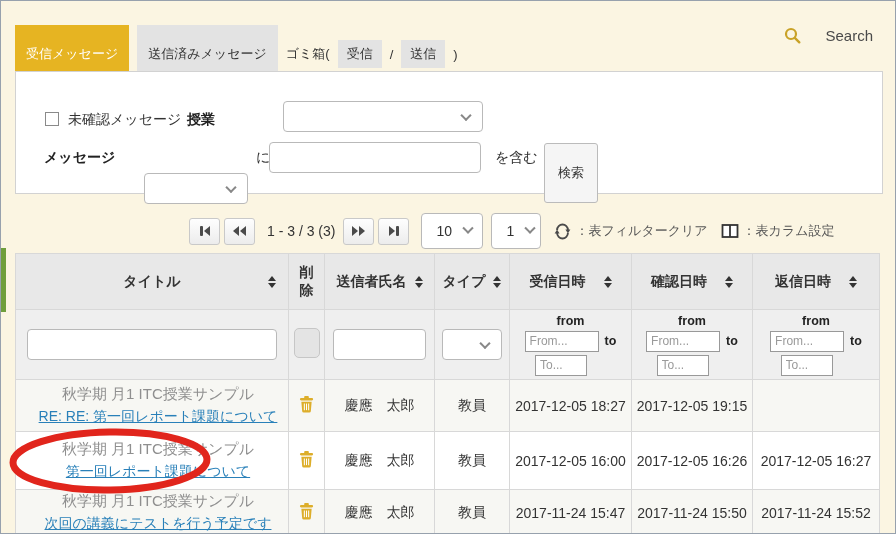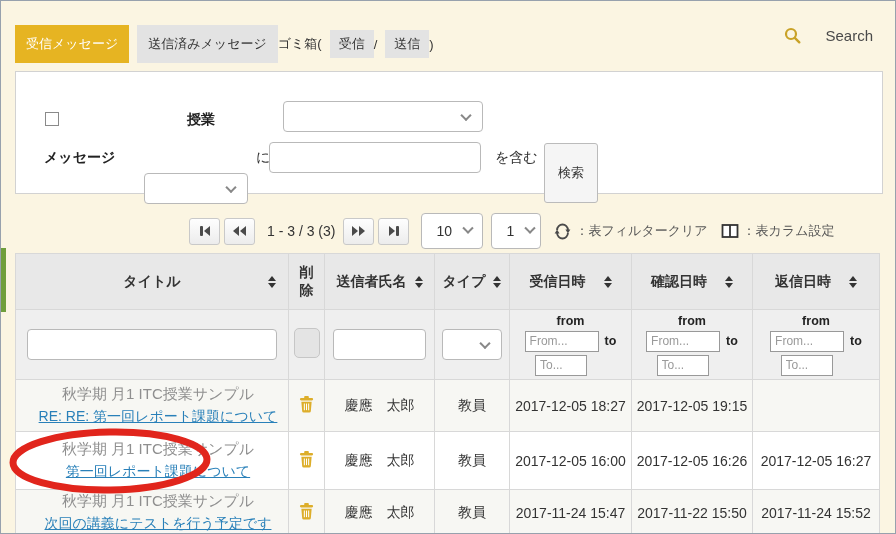--- a/index.html
+++ b/index.html
@@ -2,25 +2,25 @@
 <html><head>
 <meta charset="utf-8">
 <style>
   * { margin:0; padding:0; box-sizing:border-box; }
   body { background:#fff; font-family:"Liberation Sans","DejaVu Sans",sans-serif; }
   .screen{ width:896px; height:534px; border:1px solid #97a1ad; position:relative;
            overflow:hidden; background:#fbf5e2; }
 
   
   .topbar{ display:flex; align-items:center; margin:24px 14px 0 14px; }
-  .tab{ font-size:13px; padding:10px 11px; color:#333; cursor:default; }
+  .tab{ font-size:13px; padding:20px 11px; color:#333; cursor:default; }
   .tab.active{ background:#e6b422; color:#fff; }
   .tab.gray{ background:#e3e3e3; margin-left:8px; }
   .tab.small{ padding:5px 9px; }
-  .plain{ font-size:13px; color:#333; }
+  .plain{ font-size:13px; color:#333; margin-left:8px; }
   .searchbox{ position:absolute; right:22px; top:26px; display:flex; align-items:center; gap:24px;
               font-size:15px; color:#4a4a4a; }
 
   
   .fpanel{ position:absolute; left:14px; top:70px; width:868px; height:123px;
            background:#fff; border:1px solid #d2d2d2; }
   .fp-abs{ position:absolute; }
   .cb{ width:14px; height:14px; border:1px solid #8a8a8a; background:#fff; display:inline-block; }
   .lbl{ font-size:14px; color:#333; }
   .lbl.b{ font-weight:bold; color:#222; }
@@ -108,20 +108,21 @@
       <svg width="17" height="17" viewBox="0 0 17 17">
         <circle cx="7" cy="7" r="5" fill="none" stroke="#c9a227" stroke-width="2.2"></circle>
         <line x1="10.8" y1="10.8" x2="15.3" y2="15.3" stroke="#c9a227" stroke-width="2.4" stroke-linecap="round"></line>
       </svg>
     </span>
     <span>Search</span>
   </div>
 
   <div class="fpanel">
     <span class="cb fp-abs" style="left:29px;top:40px;"></span>
+    <span class="lbl fp-abs" style="left:52px;top:39px;">未確認メッセージ</span>
     <span class="lbl b fp-abs" style="left:171px;top:39px;">授業</span>
     <div class="dd fp-abs" style="left:267px;top:29px;width:200px;height:31px;">
       <span class="chev"></span>
     </div>
 
     <span class="lbl b fp-abs" style="left:28px;top:77px;">メッセージ</span>
     <div class="dd fp-abs" style="left:128px;top:70px;width:104px;height:31px;">
       <span class="chev"></span>
     </div>
     <span class="lbl fp-abs" style="left:240px;top:77px;">に</span>
@@ -360,21 +361,21 @@
               <path d="M2.5 6 h11 l-0.9 10.2 a1.6 1.6 0 0 1 -1.6 1.4 h-6 a1.6 1.6 0 0 1 -1.6 -1.4 Z" fill="#ddae2a"></path>
               <line x1="5.7" y1="8" x2="5.7" y2="15" stroke="#fff" stroke-width="1.1"></line>
               <line x1="8" y1="8" x2="8" y2="15" stroke="#fff" stroke-width="1.1"></line>
               <line x1="10.3" y1="8" x2="10.3" y2="15" stroke="#fff" stroke-width="1.1"></line>
             </svg>
           </span>
         </td>
         <td>慶應　太郎</td>
         <td>教員</td>
         <td>2017-11-24 15:47</td>
-        <td>2017-11-22 15:50</td>
+        <td>2017-11-24 15:50</td>
         <td>2017-11-24 15:52</td>
       </tr>
     </tbody>
   </table>
 
   <div class="greenstrip"></div>
 
   <svg class="redcircle" width="208" height="72" viewBox="0 0 208 72">
     <ellipse cx="104" cy="36" rx="97" ry="29" fill="none" stroke="#e1251c" stroke-width="7" stroke-linecap="round" transform="rotate(-1 104 36)"></ellipse>
   </svg>

